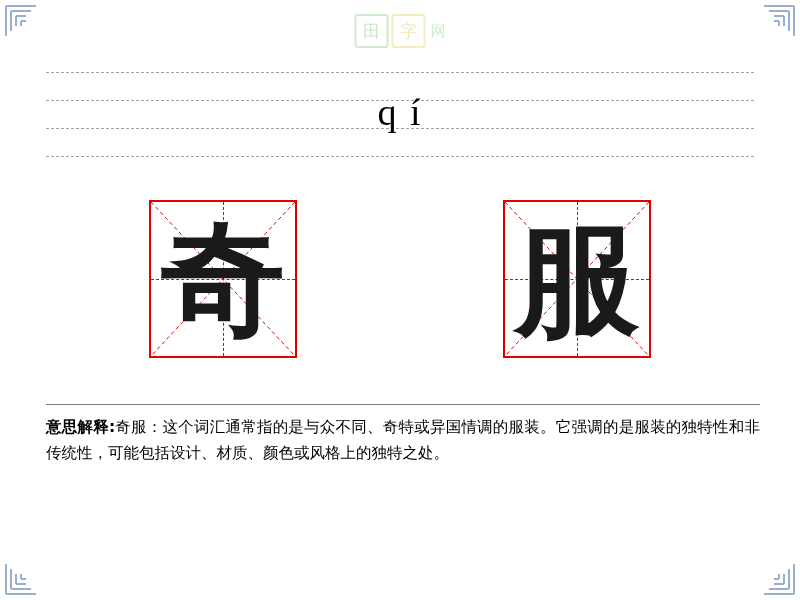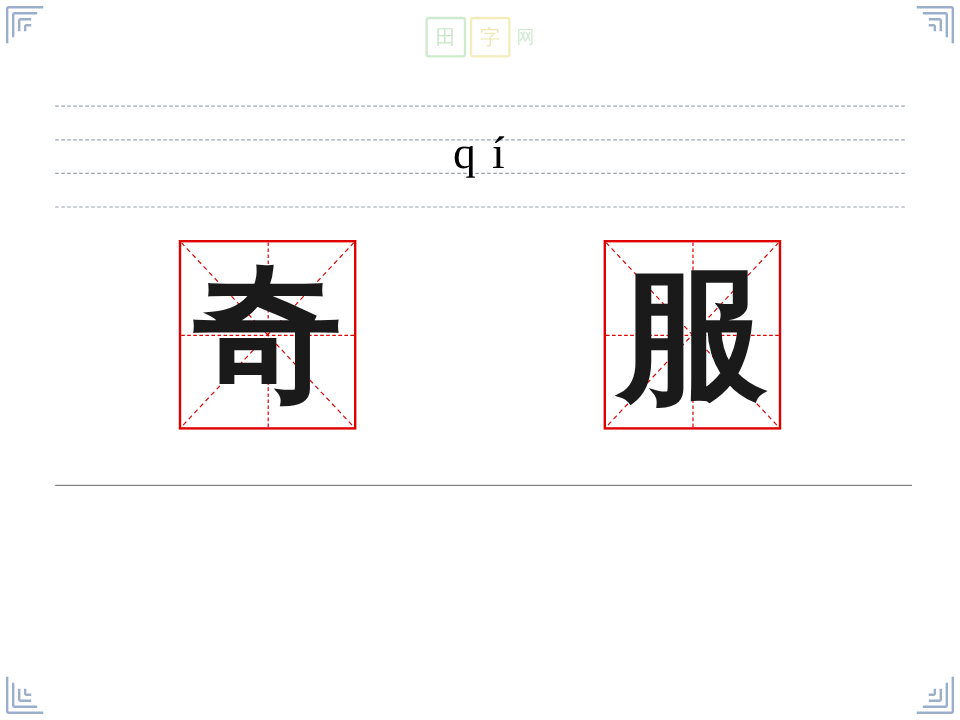--- a/index.html
+++ b/index.html
@@ -59,21 +59,21 @@
     color: #9fd6a0;
     font-family: "DejaVu Sans", sans-serif;
     margin-left: 2px;
   }
 
   
   .staff {
     position: absolute;
     left: 46px;
     right: 46px;
-    top: 88px;
+    top: 72px;
     height: 84px;
   }
   .staff .line {
     position: absolute;
     left: 0;
     right: 0;
     border-top: 1px dashed #9aa3ad;
     height: 0;
   }
   .staff .line.l1 { top: 0px; }
@@ -273,13 +273,16 @@
       </div>
       <div class="vline"></div>
       <div class="hline"></div>
       <div class="glyph">服</div>
     </div>
   </div>
 </div>
 
 <div class="explain">
   <div class="divider"></div>
+  <div class="body">
+    <span class="label">意思解释:</span><span>奇服：这个词汇通常指的是与众不同、奇特或异国情调的服装。它强调的是服装的独特性和非传统性，可能包括设计、材质、颜色或风格上的独特之处。</span>
+  </div>
 </div>
 
 </body></html>

